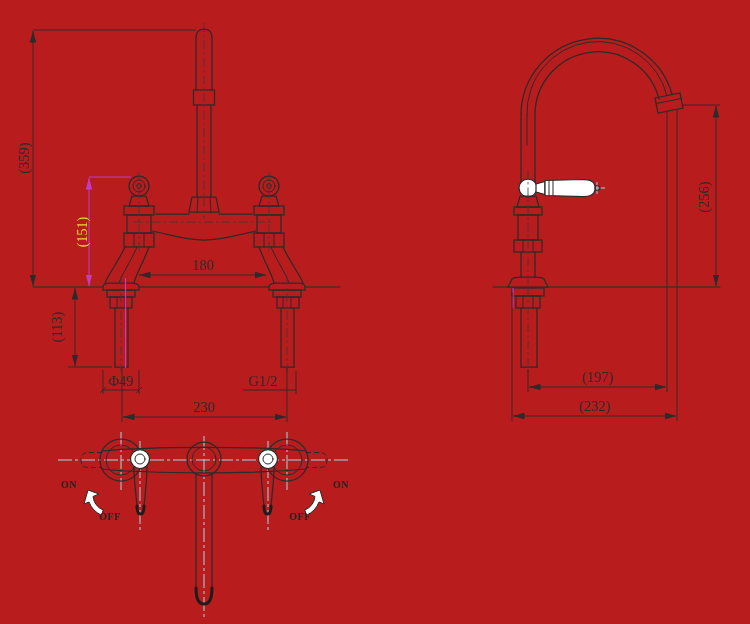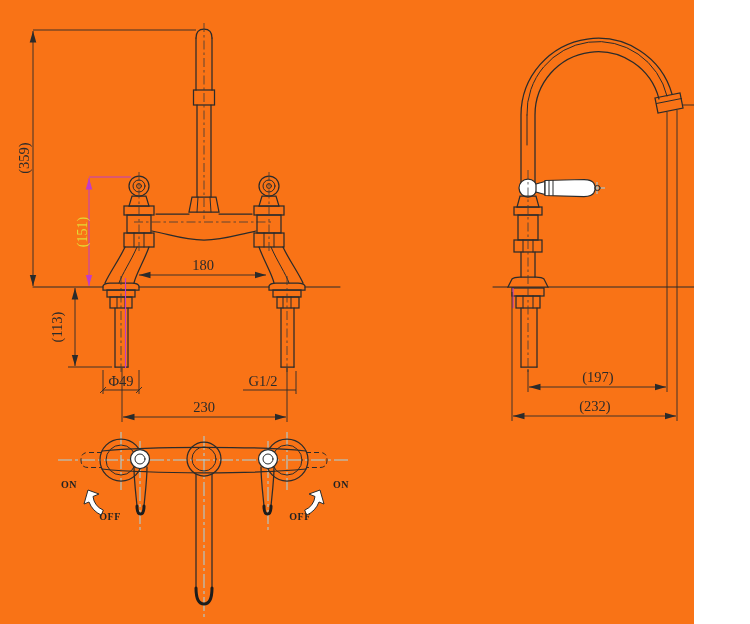--- a/index.html
+++ b/index.html
@@ -1,16 +1,16 @@
 <!DOCTYPE html>
 <html><head>
 <meta charset="utf-8">
 <style>
   html,body { margin:0; padding:0; background:#ffffff; }
-  .canvas { position:relative; width:694px; height:624px; background:#f97316; overflow:hidden;text-decoration:underline; }
+  .canvas { position:relative; width:750px; height:624px; background:#b91c1c; overflow:hidden;text-decoration:underline; }
   svg { display:block; }
   
   .ln   { stroke:#2b2b2b; stroke-width:1.25; fill:none; stroke-linecap:round; }
   .lnt  { stroke:#2b2b2b; stroke-width:1; fill:none; stroke-linecap:round; }
   .thick{ stroke:#1c1c1c; stroke-width:3; fill:none; stroke-linecap:round; }
   .fillw{ fill:#ffffff; }
   
   .dln  { stroke:#2b2b2b; stroke-width:0.9; fill:none; }
   .mln  { stroke:#c03cc8; stroke-width:1; fill:none; }
   

